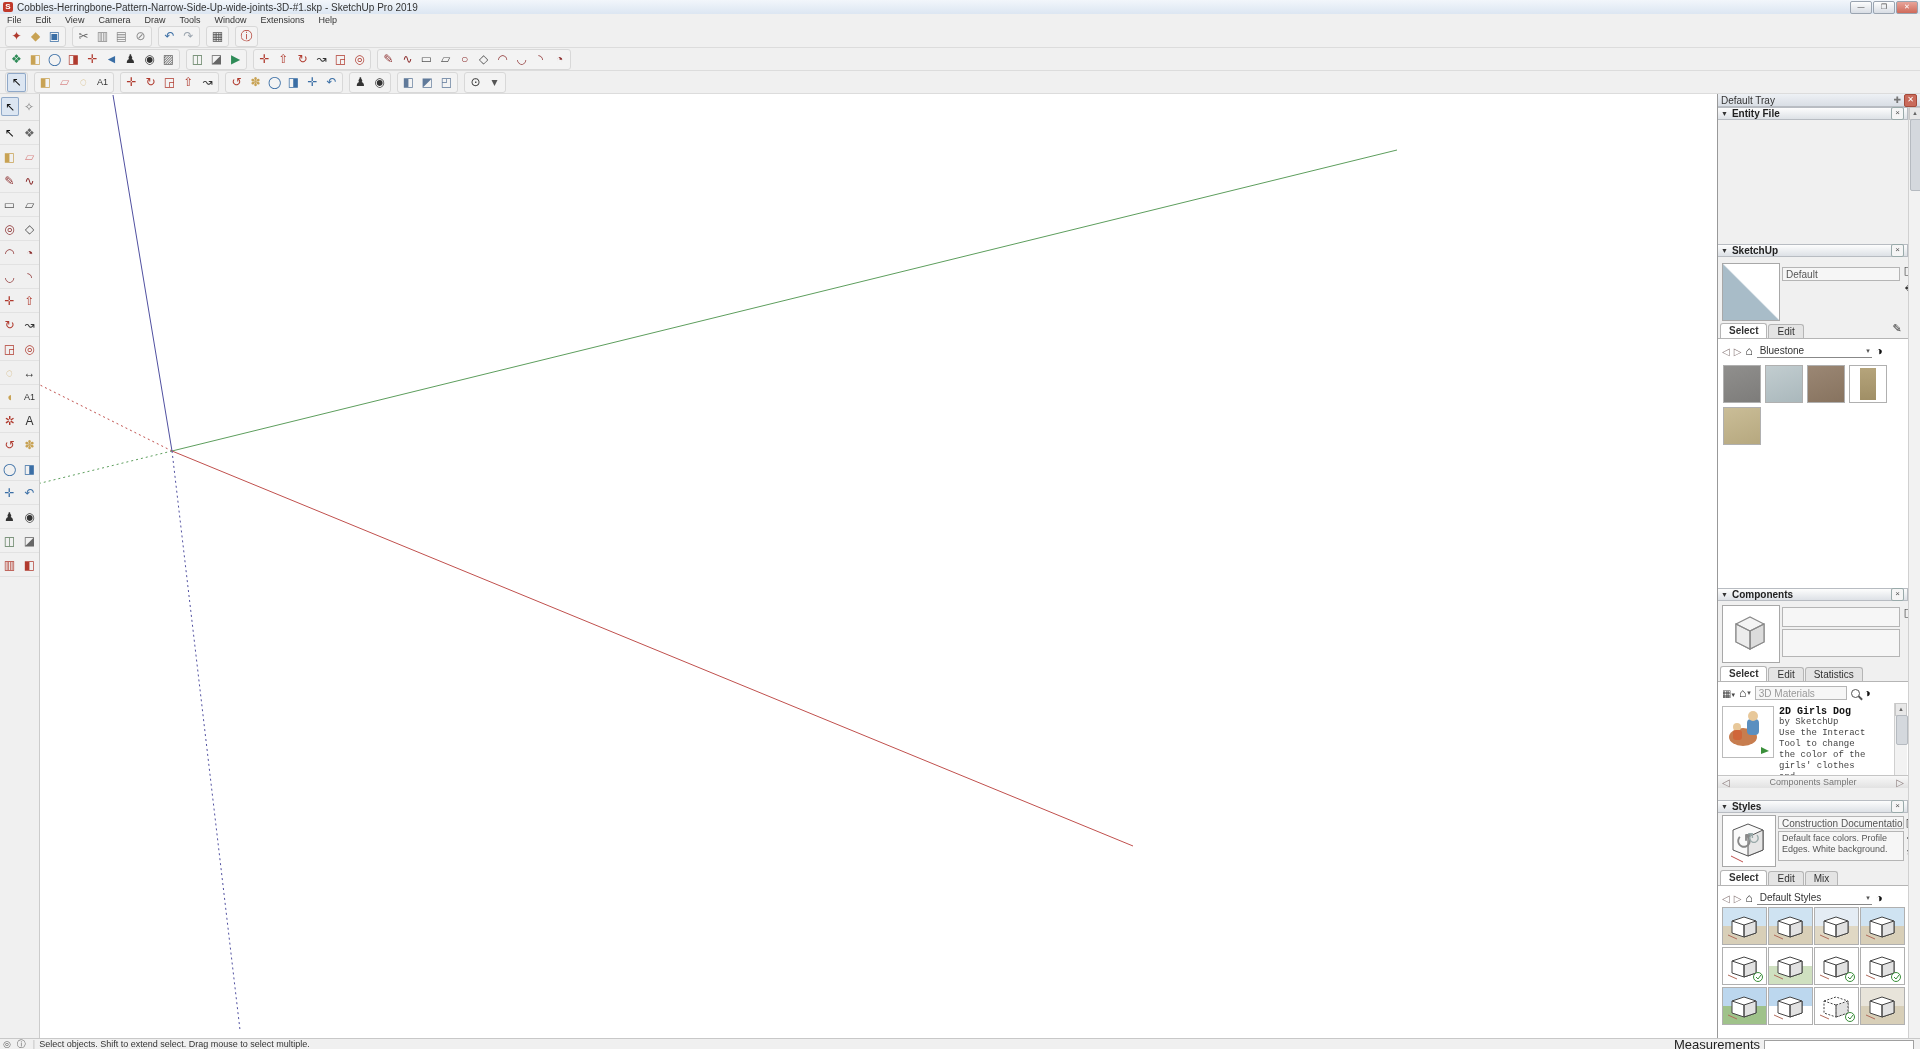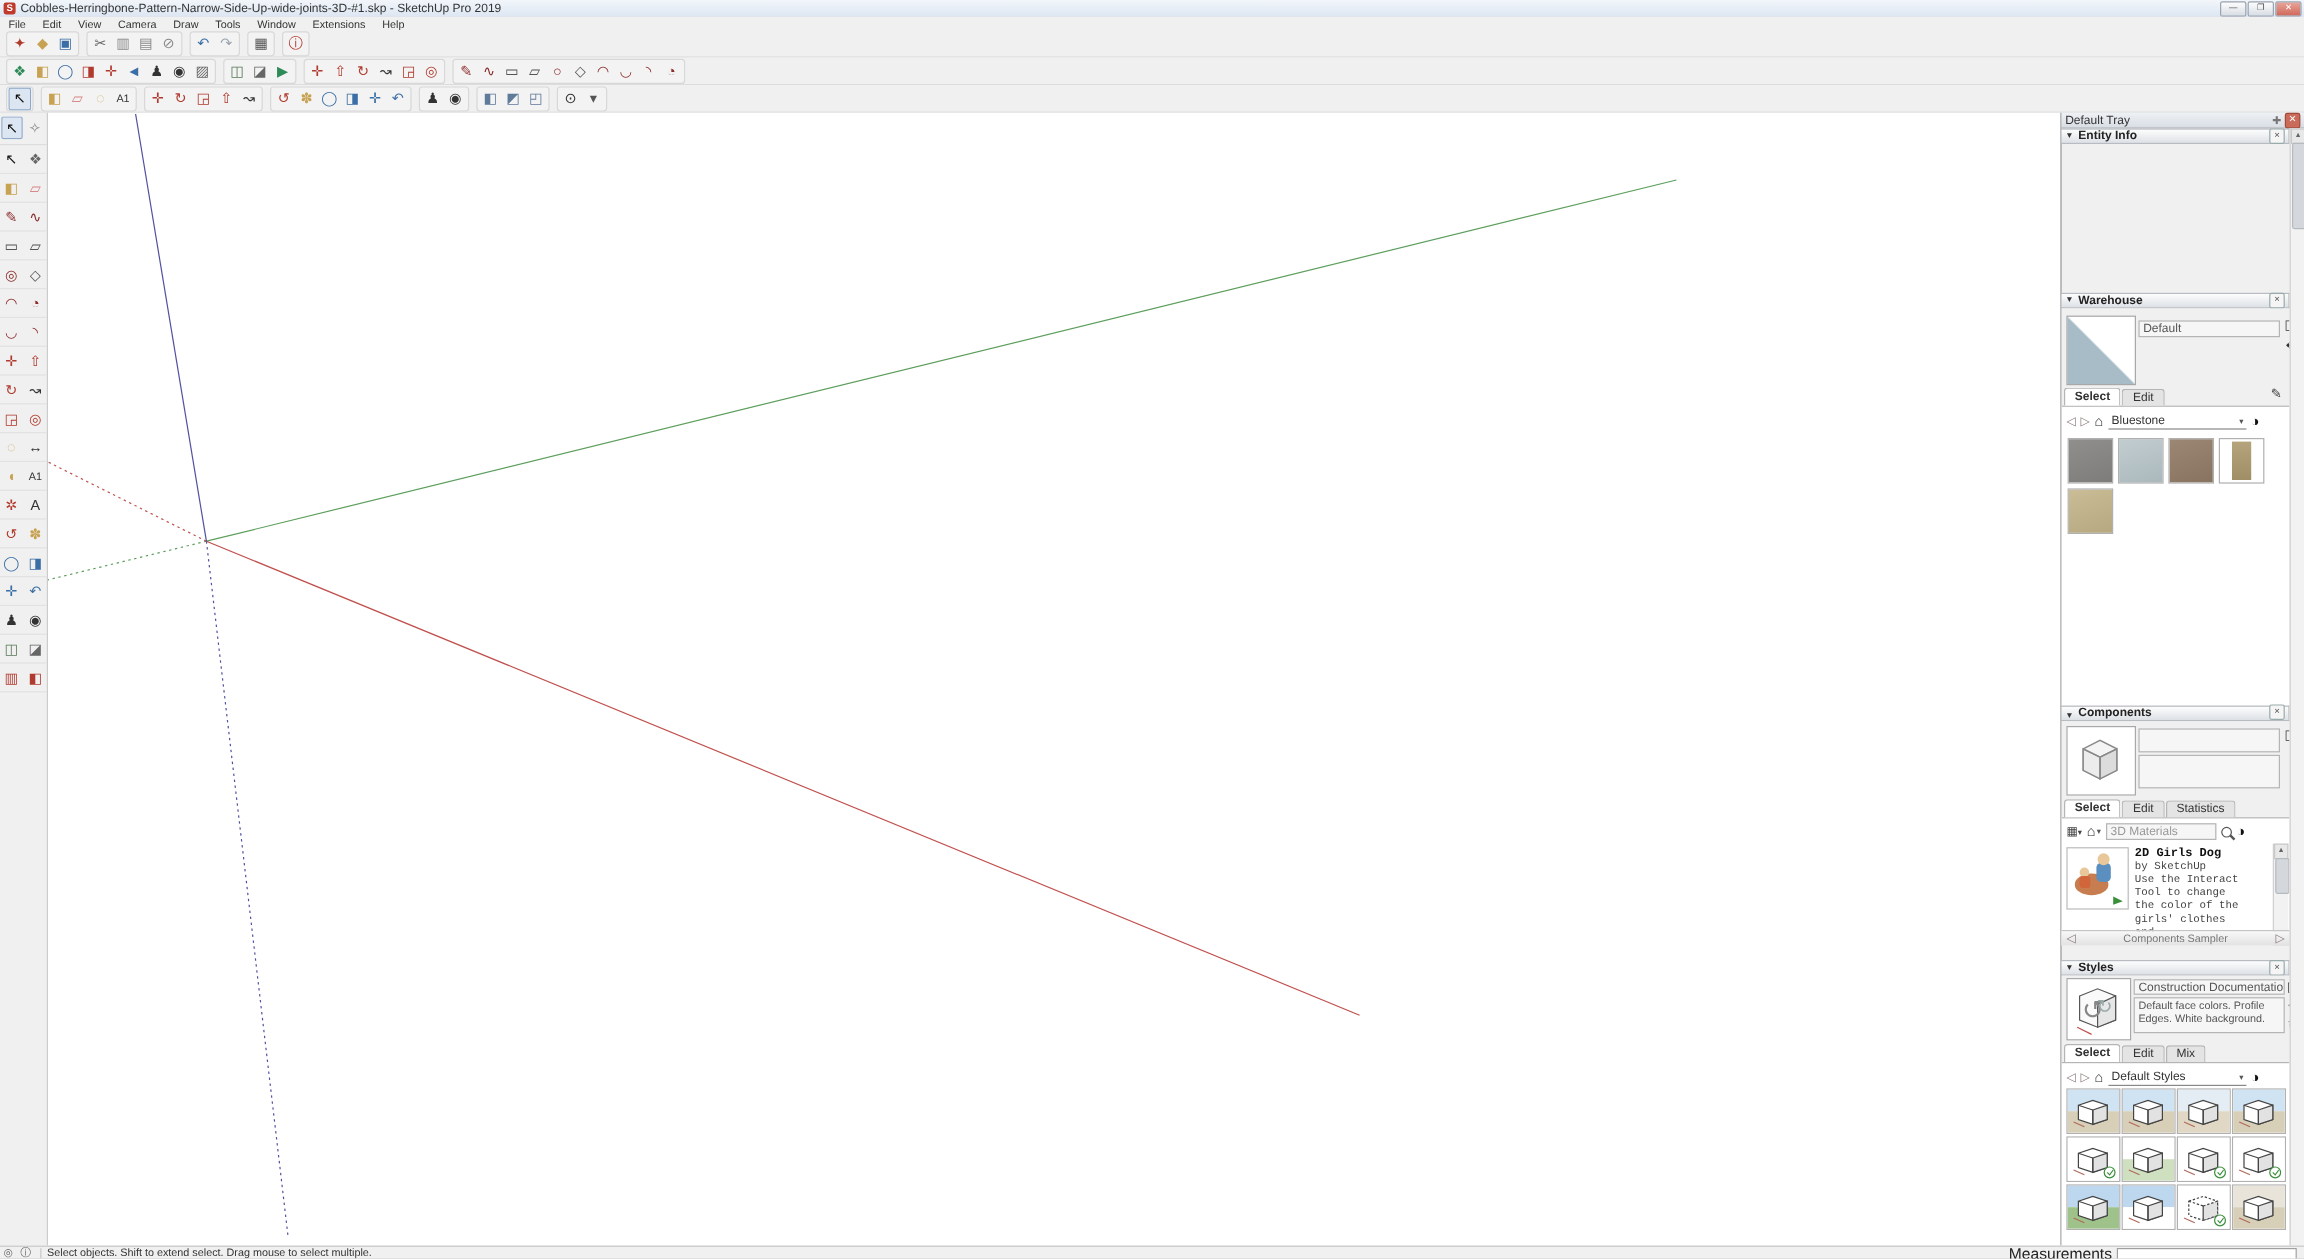--- a/index.html
+++ b/index.html
@@ -529,27 +529,27 @@
   <div class="tray" id="tray">
     <div class="tray-title">
       <span>Default Tray</span>
       <span class="sp"></span>
       <span style="color:#777;font-size:9px;margin-right:3px;">✚</span>
       <span class="xbox" style="background:#c96a5a;color:#fff;border-color:#a54a3a;">✕</span>
     </div>
 
     <div class="sec-h" style="top:13px;">
       <span class="tri">▼</span>
-      <span class="t">Entity Info</span>
+      <span class="t">Entity File</span>
       <span class="xbox">×</span>
     </div>
 
     <div class="sec-h" style="top:150px;">
       <span class="tri">▼</span>
-      <span class="t">Warehouse</span>
+      <span class="t">SketchUp</span>
       <span class="xbox">×</span>
     </div>
     <div class="sec-b" style="top:163px;height:331px;">
       <div class="previewbox" style="left:4px;top:6px;width:56px;height:56px;background:linear-gradient(to left bottom,#ffffff 49%,#a8bcc8 51%);"></div>
       <div class="fld" style="left:64px;top:10px;width:118px;height:14px;">Default</div>
       <div class="sideicon" style="left:184px;top:6px;">◫</div>
       <div class="sideicon" style="left:184px;top:24px;">❖</div>
       <div class="whitearea" style="left:0;top:81px;width:190px;height:250px;"></div>
       <div class="tabs" style="left:2px;top:66px;" id="mat-tabs">
           <div class="tab active">Select</div>
@@ -570,21 +570,21 @@
           <div class="swatch" style="left: 5px; top: 108px; background: linear-gradient(160deg, rgb(144, 143, 141), rgb(125, 124, 122));"></div>
           <div class="swatch" style="left: 47px; top: 108px; background: linear-gradient(160deg, rgb(194, 205, 208), rgb(170, 184, 188));"></div>
           <div class="swatch" style="left: 89px; top: 108px; background: linear-gradient(160deg, rgb(155, 135, 116), rgb(135, 115, 95));"></div>
           <div class="swatch" style="left: 131px; top: 108px; background: rgb(255, 255, 255);">
             <div style="position: absolute; left: 10px; top: 2px; width: 16px; height: 32px; background: linear-gradient(rgb(181, 164, 123), rgb(160, 143, 102));"></div>
           </div>
           <div class="swatch" style="left: 5px; top: 150px; background: linear-gradient(160deg, rgb(202, 189, 151), rgb(182, 168, 127));"></div>
         </div>
     </div>
 
-    <div class="sec-h" style="top:494px;align-items:flex-end;">
+    <div class="sec-h" style="top:494px;">
       <span class="tri">▼</span>
       <span class="t">Components</span>
       <span class="xbox">×</span>
     </div>
     <div class="sec-b" style="top:507px;height:187px;">
       <div class="previewbox" style="left:4px;top:4px;width:56px;height:56px;">
         <svg width="54" height="54" viewBox="0 0 54 54">
             <g stroke="#8a8a8a" stroke-width="1.2" fill="#f4f4f4">
           <polygon points="13,18 27,11 41,18 41,36 27,43 13,36"></polygon>
           <polygon points="27,25 41,18 41,36 27,43" fill="#dcdcdc"></polygon>

